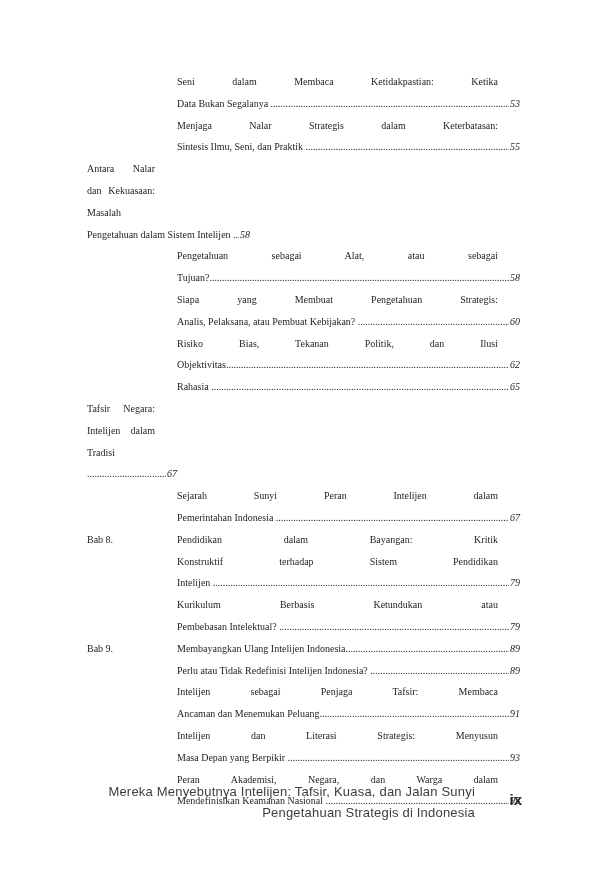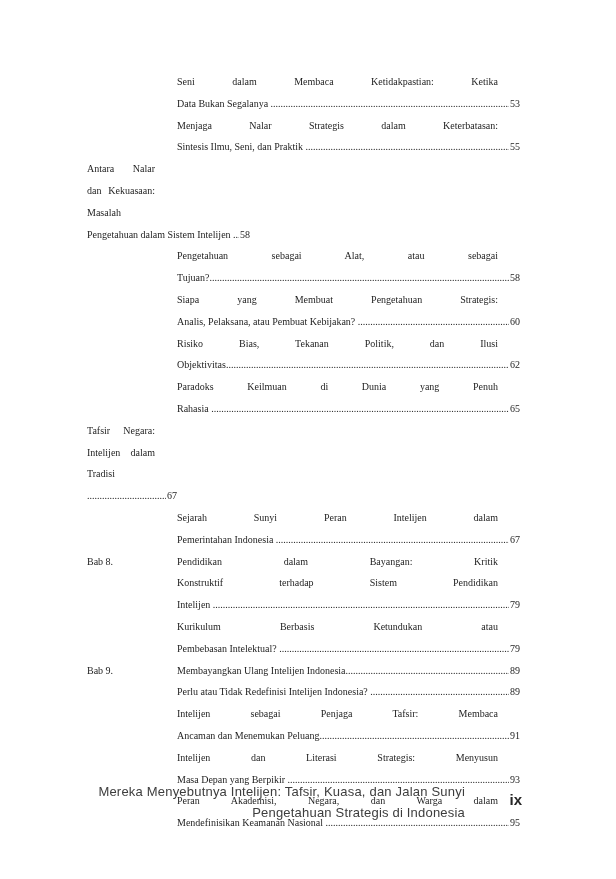--- a/index.html
+++ b/index.html
@@ -32,24 +32,24 @@
   .lastline .t { flex: 0 1 auto; white-space: pre; }
   .dots {
     flex: 1 1 10px;
     min-width: 6px;
     overflow: hidden;
     white-space: nowrap;
   }
   .dots::after {
     content: "........................................................................................................................";
   }
-  .pg { flex: 0 0 auto; padding-left: 1px; }
+  .pg { flex: 0 0 auto; padding-left: 1px; font-style: italic; }
   .footer-title {
     position: absolute;
-    left: 74px;
+    left: 84px;
     top: 782px;
     width: 391px;
     text-align: right;
     font-family: "Liberation Sans", sans-serif;
     font-size: 13px;
     line-height: 20.5px;
     letter-spacing: 0.2px;
     color: #3d3d3d;
   }
   .folio {
@@ -136,21 +136,20 @@
           <span class="t">Objektivitas</span>
           <span class="dots"></span>
           <span class="pg">62</span>
         </div>
       </div>
     </div>
 
     <div class="entry">
       <div class="entry-label"></div>
       <div class="entry-body">
-        <div class="jline">Paradoks Keilmuan di Dunia yang Penuh</div>
           <div class="lastline">
           <span class="t">Rahasia </span>
           <span class="dots"></span>
           <span class="pg">65</span>
         </div>
       </div>
     </div>
 
     <div class="entry">
       <div class="entry-body">

